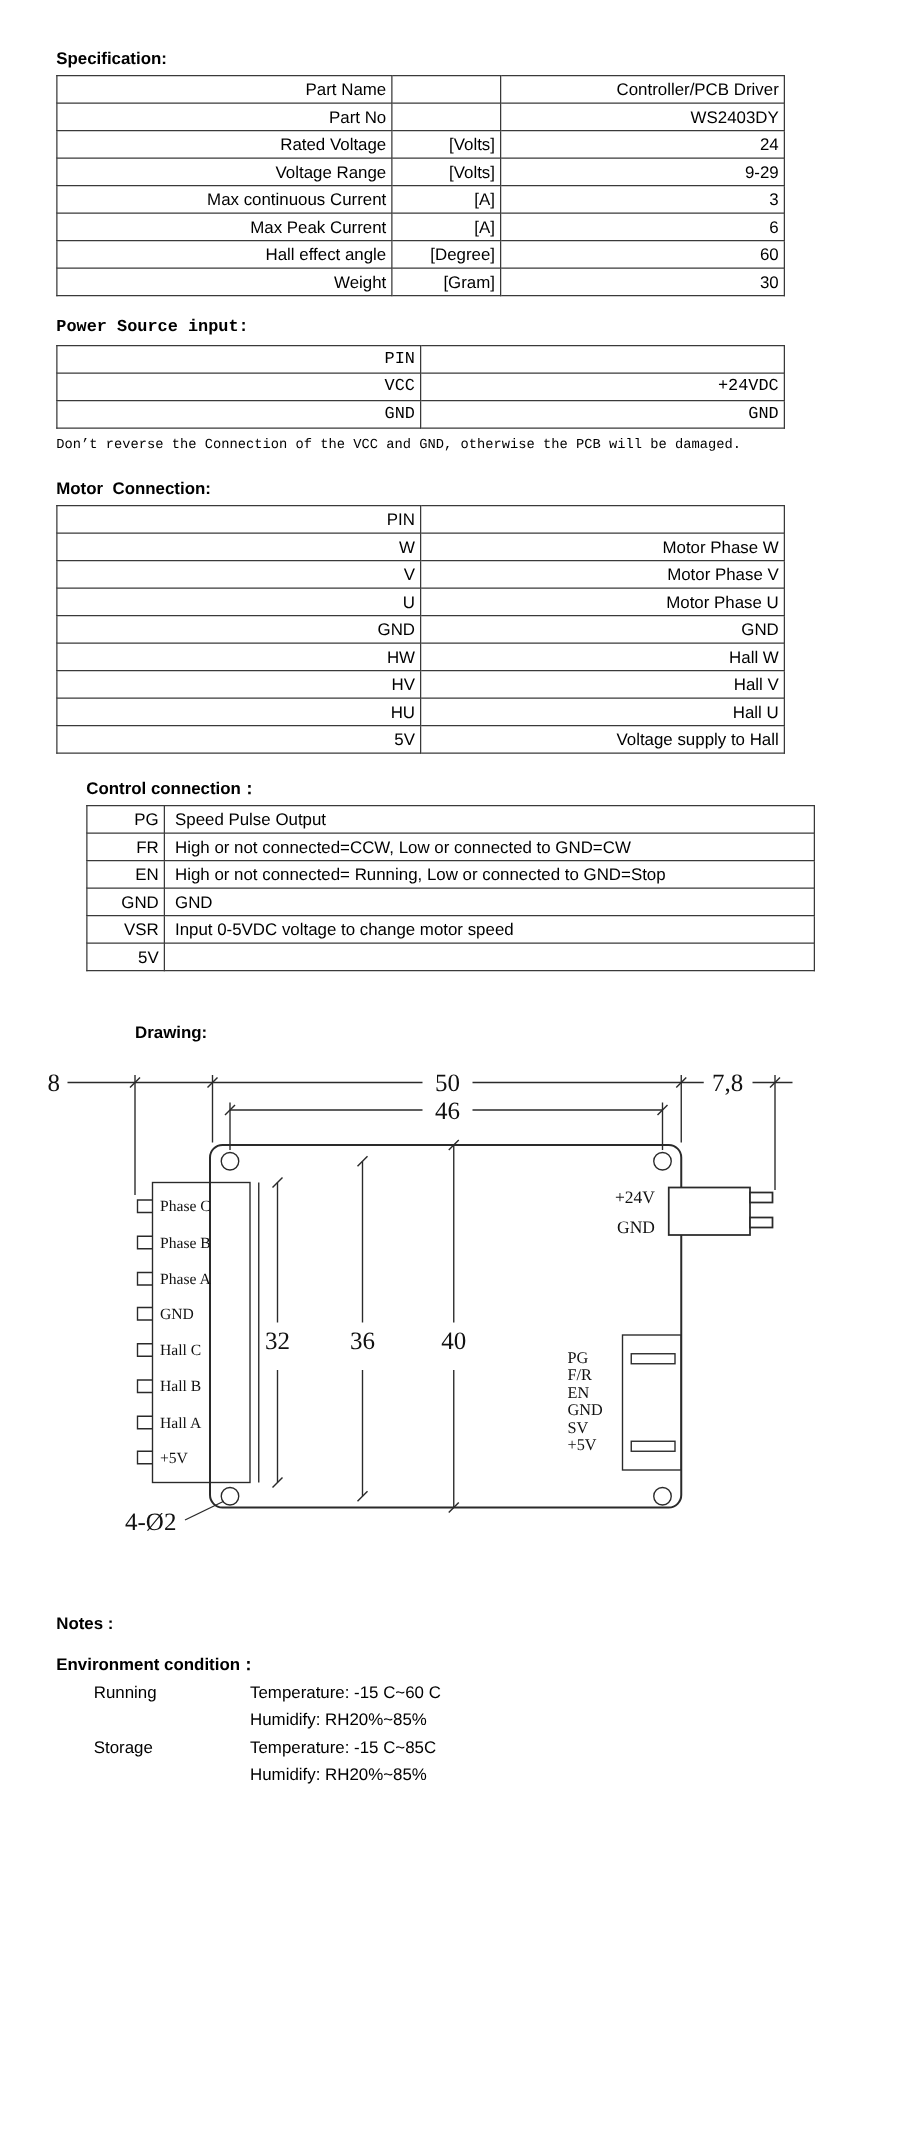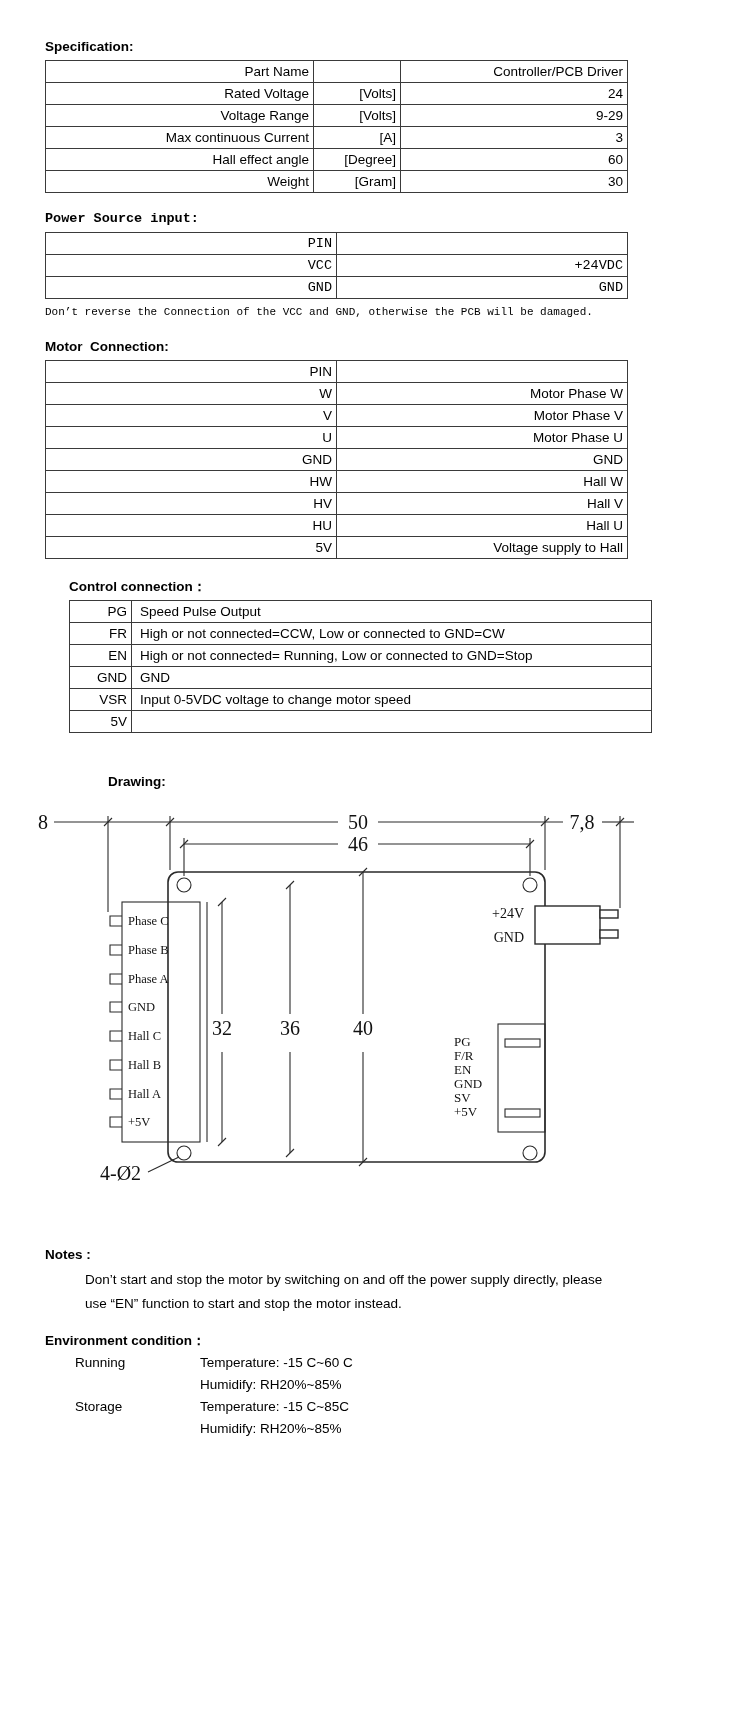--- a/index.html
+++ b/index.html
@@ -46,33 +46,43 @@
           <col style="width:87px">
           <col style="width:227px">
         </colgroup>
       <tbody>
         <tr>
             <td>Part Name</td>
             <td></td>
             <td>Controller/PCB Driver</td>
           </tr>
         <tr>
+            <td>Part No</td>
+            <td></td>
+            <td>WS2403DY</td>
+          </tr>
+        <tr>
             <td>Rated Voltage</td>
             <td>[Volts]</td>
             <td>24</td>
           </tr>
         <tr>
             <td>Voltage Range</td>
             <td>[Volts]</td>
             <td>9-29</td>
           </tr>
         <tr>
             <td>Max continuous Current</td>
             <td>[A]</td>
             <td>3</td>
+          </tr>
+        <tr>
+            <td>Max Peak Current</td>
+            <td>[A]</td>
+            <td>6</td>
           </tr>
         <tr>
             <td>Hall effect angle</td>
             <td>[Degree]</td>
             <td>60</td>
           </tr>
         <tr>
             <td>Weight</td>
             <td>[Gram]</td>
             <td>30</td>
@@ -297,24 +307,20 @@
       <text class="dim" x="328" y="45" text-anchor="middle">46</text>
       <text class="dim" x="552" y="23" text-anchor="middle">7,8</text>
       <text class="dim" x="192" y="229" text-anchor="middle">32</text>
       <text class="dim" x="260" y="229" text-anchor="middle">36</text>
       <text class="dim" x="333" y="229" text-anchor="middle">40</text>
     </svg>
   </div>
 
   <div class="sec-notes">
     <div class="heading">Notes :</div>
-    <div class="notes-body">
-      <div>Don’t start and stop the motor by switching on and off the power supply directly, please</div>
-      <div>use “EN” function to start and stop the motor instead.</div>
-    </div>
   </div>
 
   <div class="sec-env">
     <div class="heading">Environment condition：</div>
     <div class="env-rows">
       <div class="env-row">
         <span class="env-label">Running</span>
         <span class="env-val">Temperature: -15 C~60 C</span>
       </div>
       <div class="env-row">

